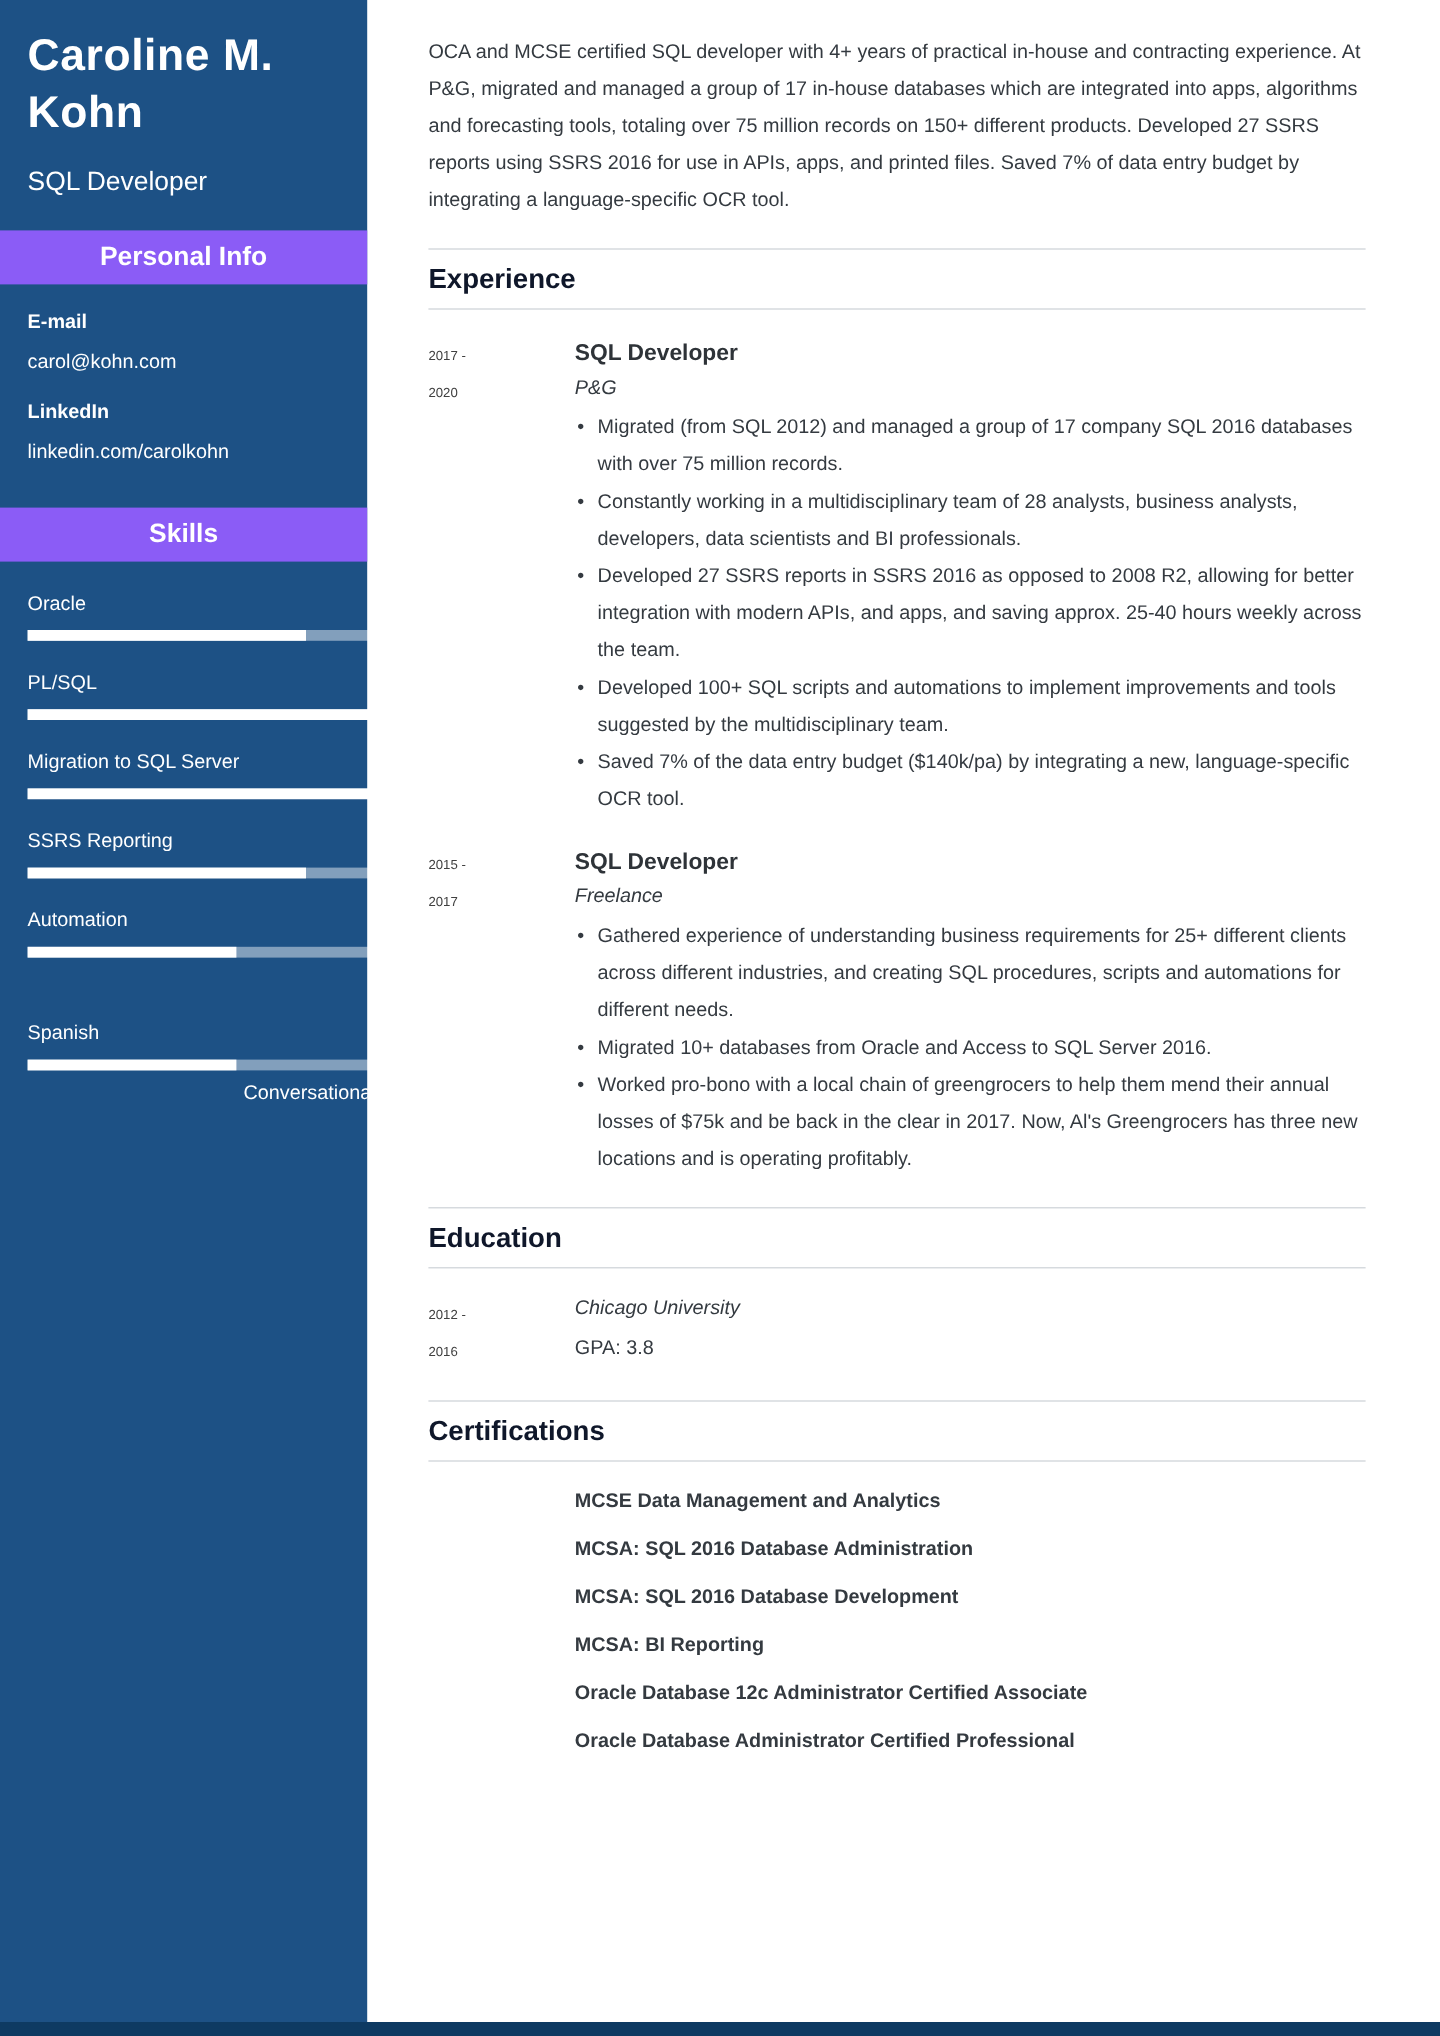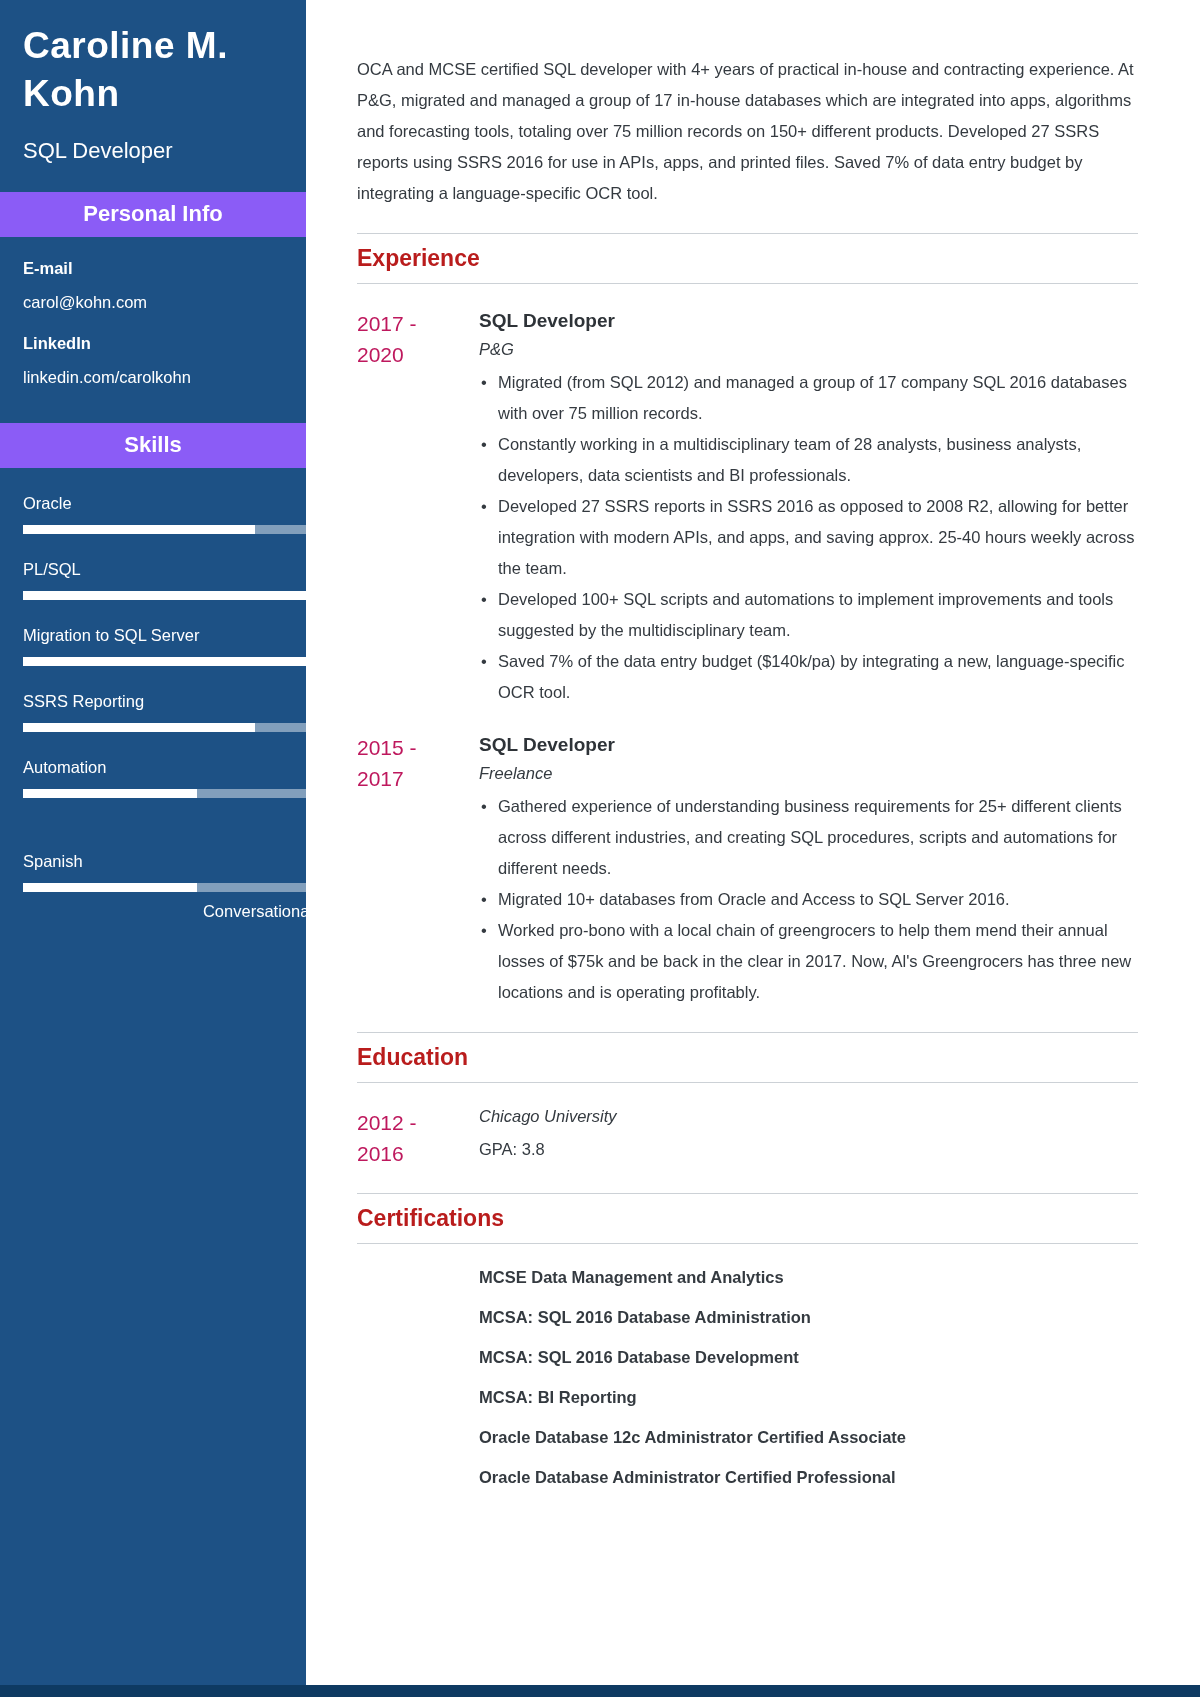--- a/index.html
+++ b/index.html
@@ -66,45 +66,44 @@
     width: 290px;
     text-align: right;
     font-size: 16.5px;
     margin-top: 10px;
   }
 
   
   .content {
     margin-left: 330px;
     padding: 28px 62px 0 27px;
-    margin-top: 26px;
   }
   .summary {
     font-size: 16.5px;
     line-height: 31px;
     color: #343a40;
   }
   .section-heading {
     margin-top: 24px;
     padding: 11px 0;
     border-top: 1px solid #ccd1d6;
     border-bottom: 1px solid #ccd1d6;
-    color: #b91c1c;
+    color: #0f172a;
     font-size: 23px;
     font-weight: 700;
   }
   .entry {
     display: grid;
     grid-template-columns: 122px 1fr;
     margin-top: 24px;
   }
   .dates {
-    font-size: 21px;
-    line-height: 31px;
-    color: #be185d;
+    font-size: 11px;
+    line-height: 31px;
+    color: #404040;
   }
   .entry-title {
     font-size: 19px;
     font-weight: 700;
     color: #2e3338;
     margin-top: 2px;
     margin-bottom: 8px;
   }
   .entry-subtitle {
     font-size: 16.5px;

